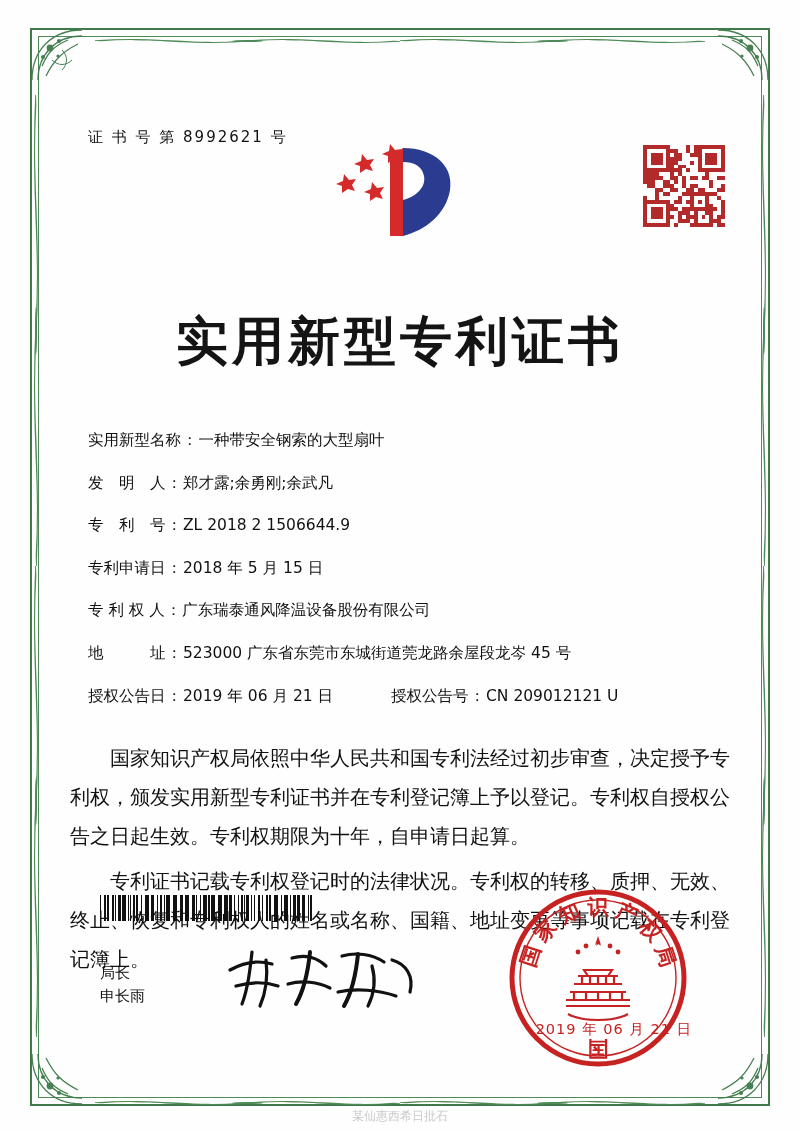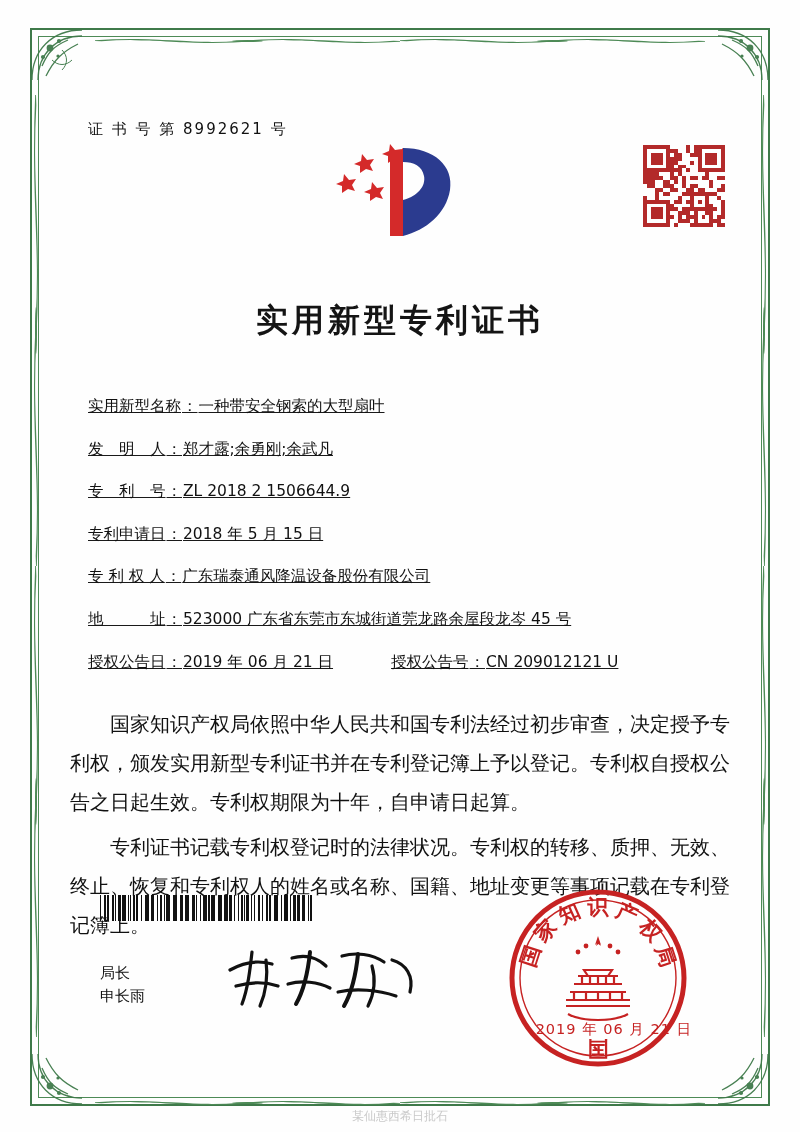--- a/index.html
+++ b/index.html
@@ -65,21 +65,21 @@
     bottom: 95px;
   }
   .edge-left { left: 31px; }
   .edge-right { right: 31px; }
 
   
   .content {
     position: absolute;
     left: 70px;
     right: 70px;
-    top: 120px;
+    top: 128px;
   }
   .cert-no {
     font-family: "DejaVu Sans", sans-serif;
     font-size: 15px;
     letter-spacing: 2px;
     color: #111;
     margin-left: 18px;
   }
   .logo {
     position: absolute;
@@ -102,37 +102,36 @@
     width: 82px;
     height: 82px;
   }
   .qr-grid i { display:block; }
   .qr-grid i.on { background:#b32a2a; }
 
   .title {
     text-align: center;
     font-family: "DejaVu Sans", sans-serif;
     font-weight: bold;
-    font-size: 32px;
+    font-size: 52px;
     letter-spacing: 4px;
     color: #141414;
     margin-top: 160px;
   }
 
   .fields {
     margin-top: 54px;
     font-size: 15.5px;
     line-height: 1.2;
   }
   .field-row {
     display: flex;
     align-items: flex-end;
     margin-bottom: 24px;
     margin-left: 18px;
-    text-decoration: underline;
   }
   .f-label {
     white-space: pre;
     font-size: 15.5px;
     color: #111;
   }
   .f-colon { margin: 0 1px; }
   .f-value {
     font-size: 15.5px;
     color: #111;

